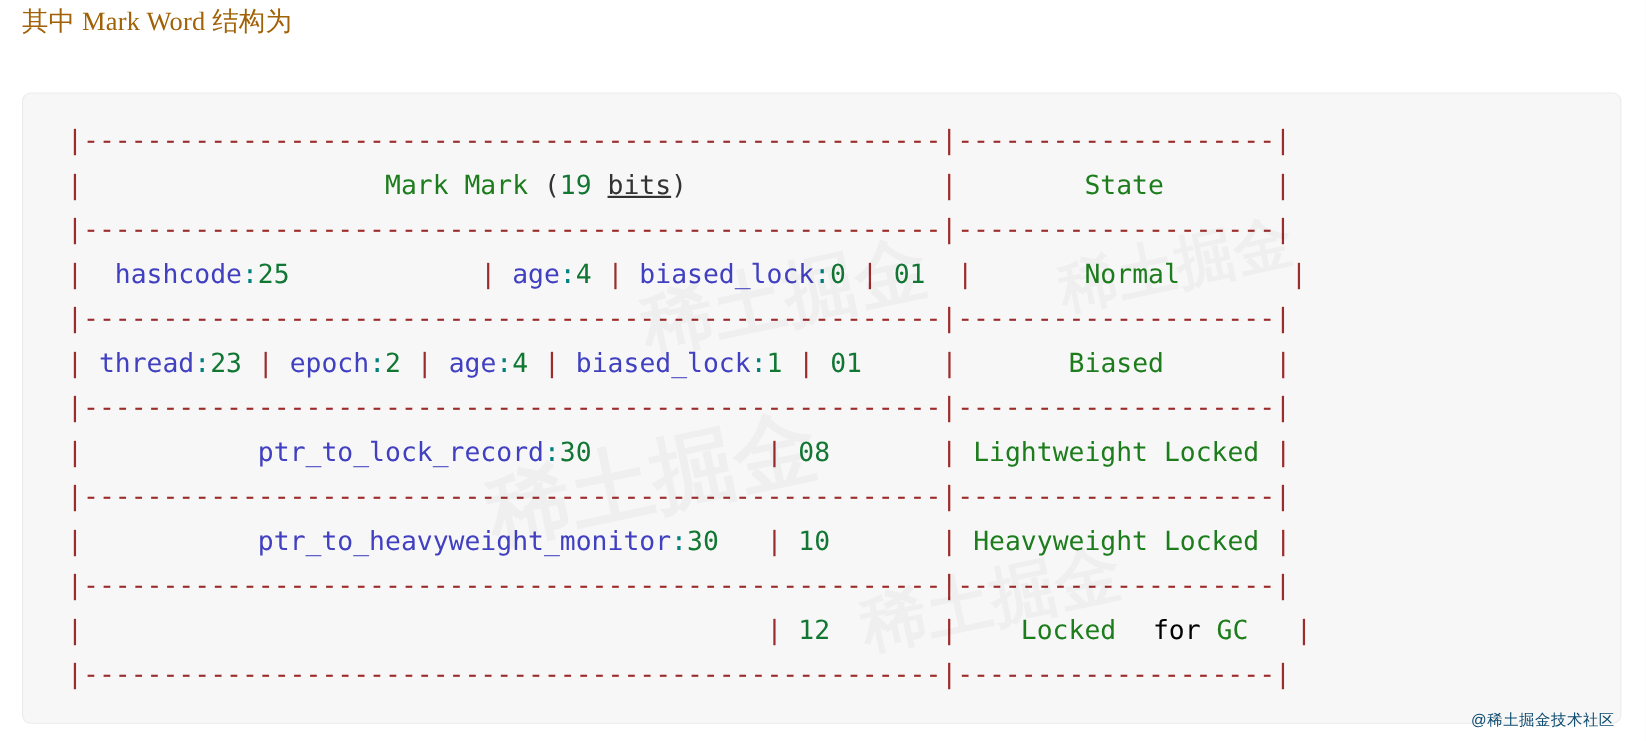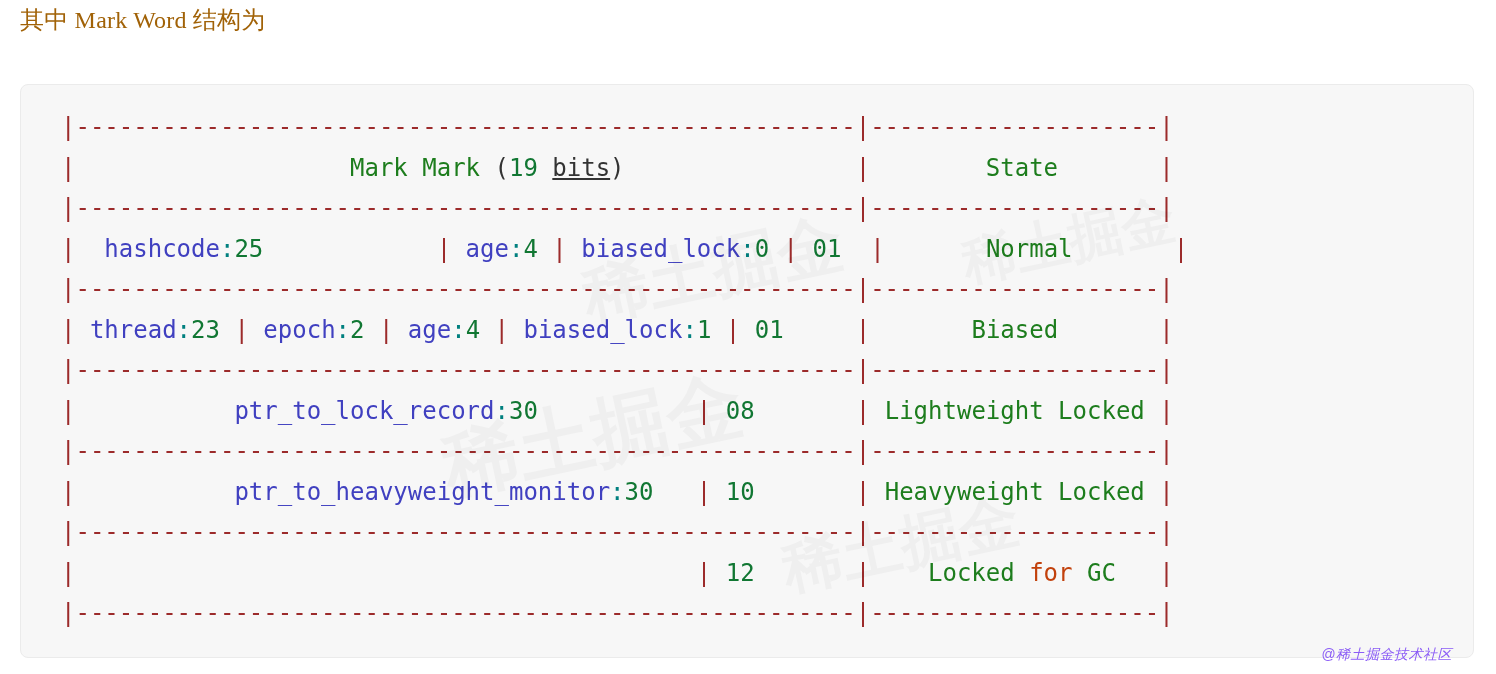--- a/index.html
+++ b/index.html
@@ -62,35 +62,34 @@
     color: #333333;
     -webkit-font-smoothing: antialiased;
   }
 
   
   .t-rule  { color: #9c2b2b; }   
   .t-id    { color: #4040c0; text-align: center; }   
   .t-colon { color: #00807f; }   
   .t-num   { color: #117733; }   
   .t-state { color: #1d7d1d; }   
-  .t-kw    { color: #c2410c; }   
+  .t-kw    { color: #000000; margin-left: 19px; }   
   .t-plain { color: #333333; text-decoration: underline; }   
   .t-paren { color: #333333; }
 
   
   .watermark {
     position: absolute;
-    right: 44px;
+    right: 28px;
     bottom: 10px;
     font-size: 14px;
-    color: #8b5cf6;
+    color: #0c4a6e;
     font-family: "Liberation Sans", sans-serif;
     letter-spacing: 0.5px;
     user-select: none;
-    font-style: italic;
   }
   .ghost-mark {
     position: absolute;
     pointer-events: none;
     color: rgba(0,0,0,0.030);
     font-family: "Liberation Sans", sans-serif;
     font-weight: bold;
     white-space: nowrap;
     user-select: none;
   }

